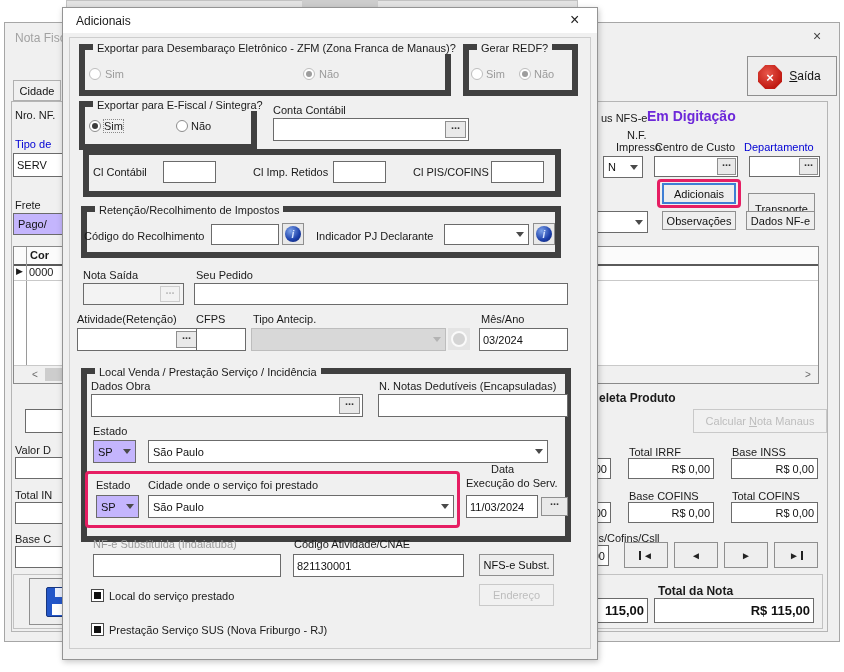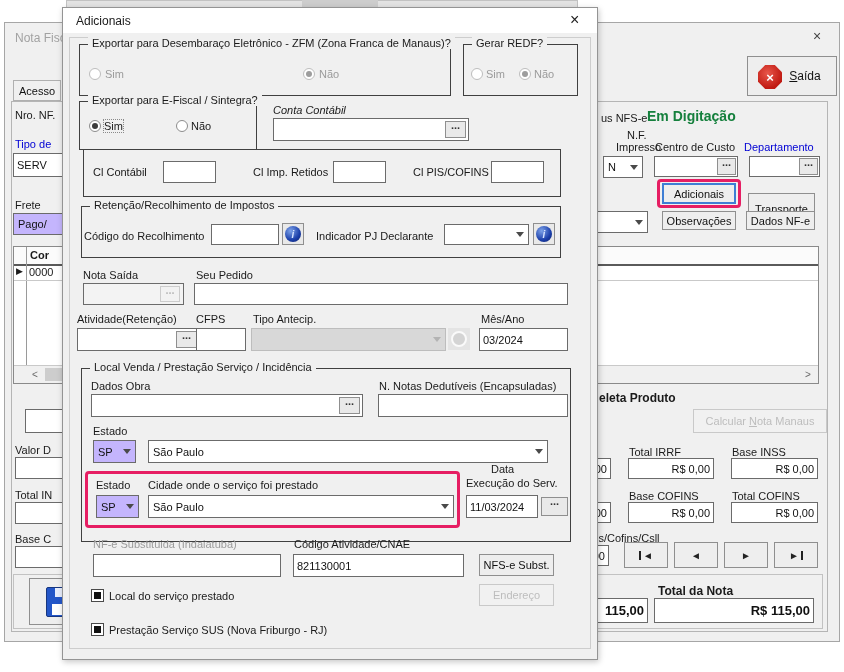--- a/index.html
+++ b/index.html
@@ -11,21 +11,21 @@
   .lbl{position:absolute;font-size:11px;color:#1a1a1a;white-space:nowrap;}
   .lbl.blue{color:#0000d4;}
   .lbl.dim{color:#9b9b9b;}
   .lbl.b{font-weight:bold;}
   .in{position:absolute;background:#fff;border:1px solid #6b6b6b;font-size:11px;color:#111;display:flex;align-items:center;padding:0 3px;white-space:nowrap;overflow:hidden;box-sizing:border-box;}
   .in.ra{justify-content:flex-end;}
   .in.dis{background:#f3f3f3;}
   .btn{position:absolute;background:#eeeeee;border:1px solid #8f8f8f;font-size:11px;color:#111;display:flex;align-items:center;justify-content:center;white-space:nowrap;box-sizing:border-box;}
   .btn.dis{color:#bdbdbd;border-color:#c9c9c9;background:#f1f1f1;}
   .btn.focus{border:2px solid #3f7ed4;}
-  .grp{position:absolute;border:1px solid #404040;box-sizing:border-box;text-decoration:underline;}
+  .grp{position:absolute;border:6px solid #404040;box-sizing:border-box;text-decoration:underline;}
   .grp .cap{position:absolute;top:-8px;left:8px;background:#f0f0f0;padding:0 4px;font-size:11px;white-space:nowrap;color:#1a1a1a;}
   .combo{position:absolute;background:#fff;border:1px solid #6b6b6b;font-size:11px;color:#111;display:flex;align-items:center;padding:0 4px;box-sizing:border-box;white-space:nowrap;overflow:hidden;}
   .combo .chev{margin-left:auto;width:0;height:0;border-left:4px solid transparent;border-right:4px solid transparent;border-top:5px solid #4a4a4a;}
   .combo.grayed{background:#c4b5fd;}
   .combo.disb{background:#d8d8d8;border-color:#bdbdbd;color:#8f8f8f;}
   .combo.disb .chev{border-top-color:#b3b3b3;}
   .dotsbtn{position:absolute;background:#e9e9e9;border:1px solid #8f8f8f;font-size:11px;font-weight:bold;color:#333;display:flex;align-items:flex-start;justify-content:center;line-height:7px;box-sizing:border-box;}
   .dotsbtn.dis{color:#b9b9b9;border-color:#cccccc;background:#f2f2f2;}
   .infobtn{position:absolute;width:22px;height:22px;background:#e9e9e9;border:1px solid #8f8f8f;display:flex;align-items:center;justify-content:center;box-sizing:border-box;}
   .sphere{width:16px;height:16px;border-radius:50%;background:radial-gradient(circle at 35% 30%,#7da2e8,#1b3faa 60%,#0c1e66);color:#d6e4ff;font-size:10px;font-weight:bold;font-style:italic;display:flex;align-items:center;justify-content:center;}
@@ -69,27 +69,27 @@
     <div class="lbl" style="left:10px;top:8px;color:#a2a2a2;font-size:12px;">Nota Fisc</div>
     <div class="lbl xglyph" style="left:808px;top:5px;">×</div>
 
     <div class="btn" style="left:742px;top:33px;width:90px;height:40px;">
       <span class="oct" style="left:10px;top:8px;">
           <span>×</span>
         </span>
       <span style="margin-left:26px;font-size:12px;"><span style="text-decoration:underline;">S</span><span>aída</span></span>
     </div>
 
-    <div class="btn" style="left:8px;top:57px;width:48px;height:21px;background:#f0f0f0;border-color:#b0b0b0;">Acesso</div>
+    <div class="btn" style="left:8px;top:57px;width:48px;height:21px;background:#f0f0f0;border-color:#b0b0b0;">Cidade</div>
 
     <div class="abs" style="left:6px;top:78px;width:817px;height:531px;border:1px solid #b5b5b5;box-sizing:border-box;"></div>
 
     <div class="lbl" style="left:10px;top:86px;">Nro. NF.</div>
     <div class="lbl" style="left:596px;top:89px;">us NFS-e</div>
-    <div class="lbl b" style="left:642px;top:85px;font-size:14px;color:#15803d;">Em Digitação</div>
+    <div class="lbl b" style="left:642px;top:85px;font-size:14px;color:#6d28d9;">Em Digitação</div>
 
     <div class="lbl blue" style="left:10px;top:115px;">Tipo de</div>
     <div class="in" style="left:8px;top:130px;width:78px;height:24px;">SERV</div>
 
     <div class="lbl" style="left:622px;top:106px;">N.F.</div>
     <div class="lbl" style="left:611px;top:118px;">Impresso</div>
     <div class="combo" style="left:598px;top:133px;width:40px;height:22px;">
         <span>N</span>
         <span class="chev"></span>
       </div>
@@ -206,21 +206,21 @@
     <div class="lbl dim" style="left:471px;top:60px;">Não</div>
 
     <div class="grp" style="left:16px;top:93px;width:178px;height:49px;">
       <span class="cap">Exportar para E-Fiscal / Sintegra?</span>
     </div>
     <span class="rad sel" style="left:26px;top:112px;"></span>
     <div class="lbl dotted" style="left:41px;top:112px;">Sim</div>
     <span class="rad" style="left:113px;top:112px;"></span>
     <div class="lbl" style="left:128px;top:112px;">Não</div>
 
-    <div class="lbl" style="left:210px;top:96px;font-style:italic;">Conta Contábil</div>
+    <div class="lbl" style="left:210px;top:96px;">Conta Contábil</div>
     <div class="in" style="left:210px;top:110px;width:196px;height:23px;"></div>
     <div class="dotsbtn" style="left:382px;top:113px;width:21px;height:17px;">...</div>
 
     <div class="grp" style="left:20px;top:141px;width:478px;height:48px;"></div>
     <div class="lbl" style="left:30px;top:158px;">Cl Contábil</div>
     <div class="in" style="left:100px;top:153px;width:53px;height:22px;"></div>
     <div class="lbl" style="left:190px;top:158px;">Cl Imp. Retidos</div>
     <div class="in" style="left:270px;top:153px;width:53px;height:22px;"></div>
     <div class="lbl" style="left:350px;top:158px;">Cl PIS/COFINS</div>
     <div class="in" style="left:428px;top:153px;width:53px;height:22px;"></div>

